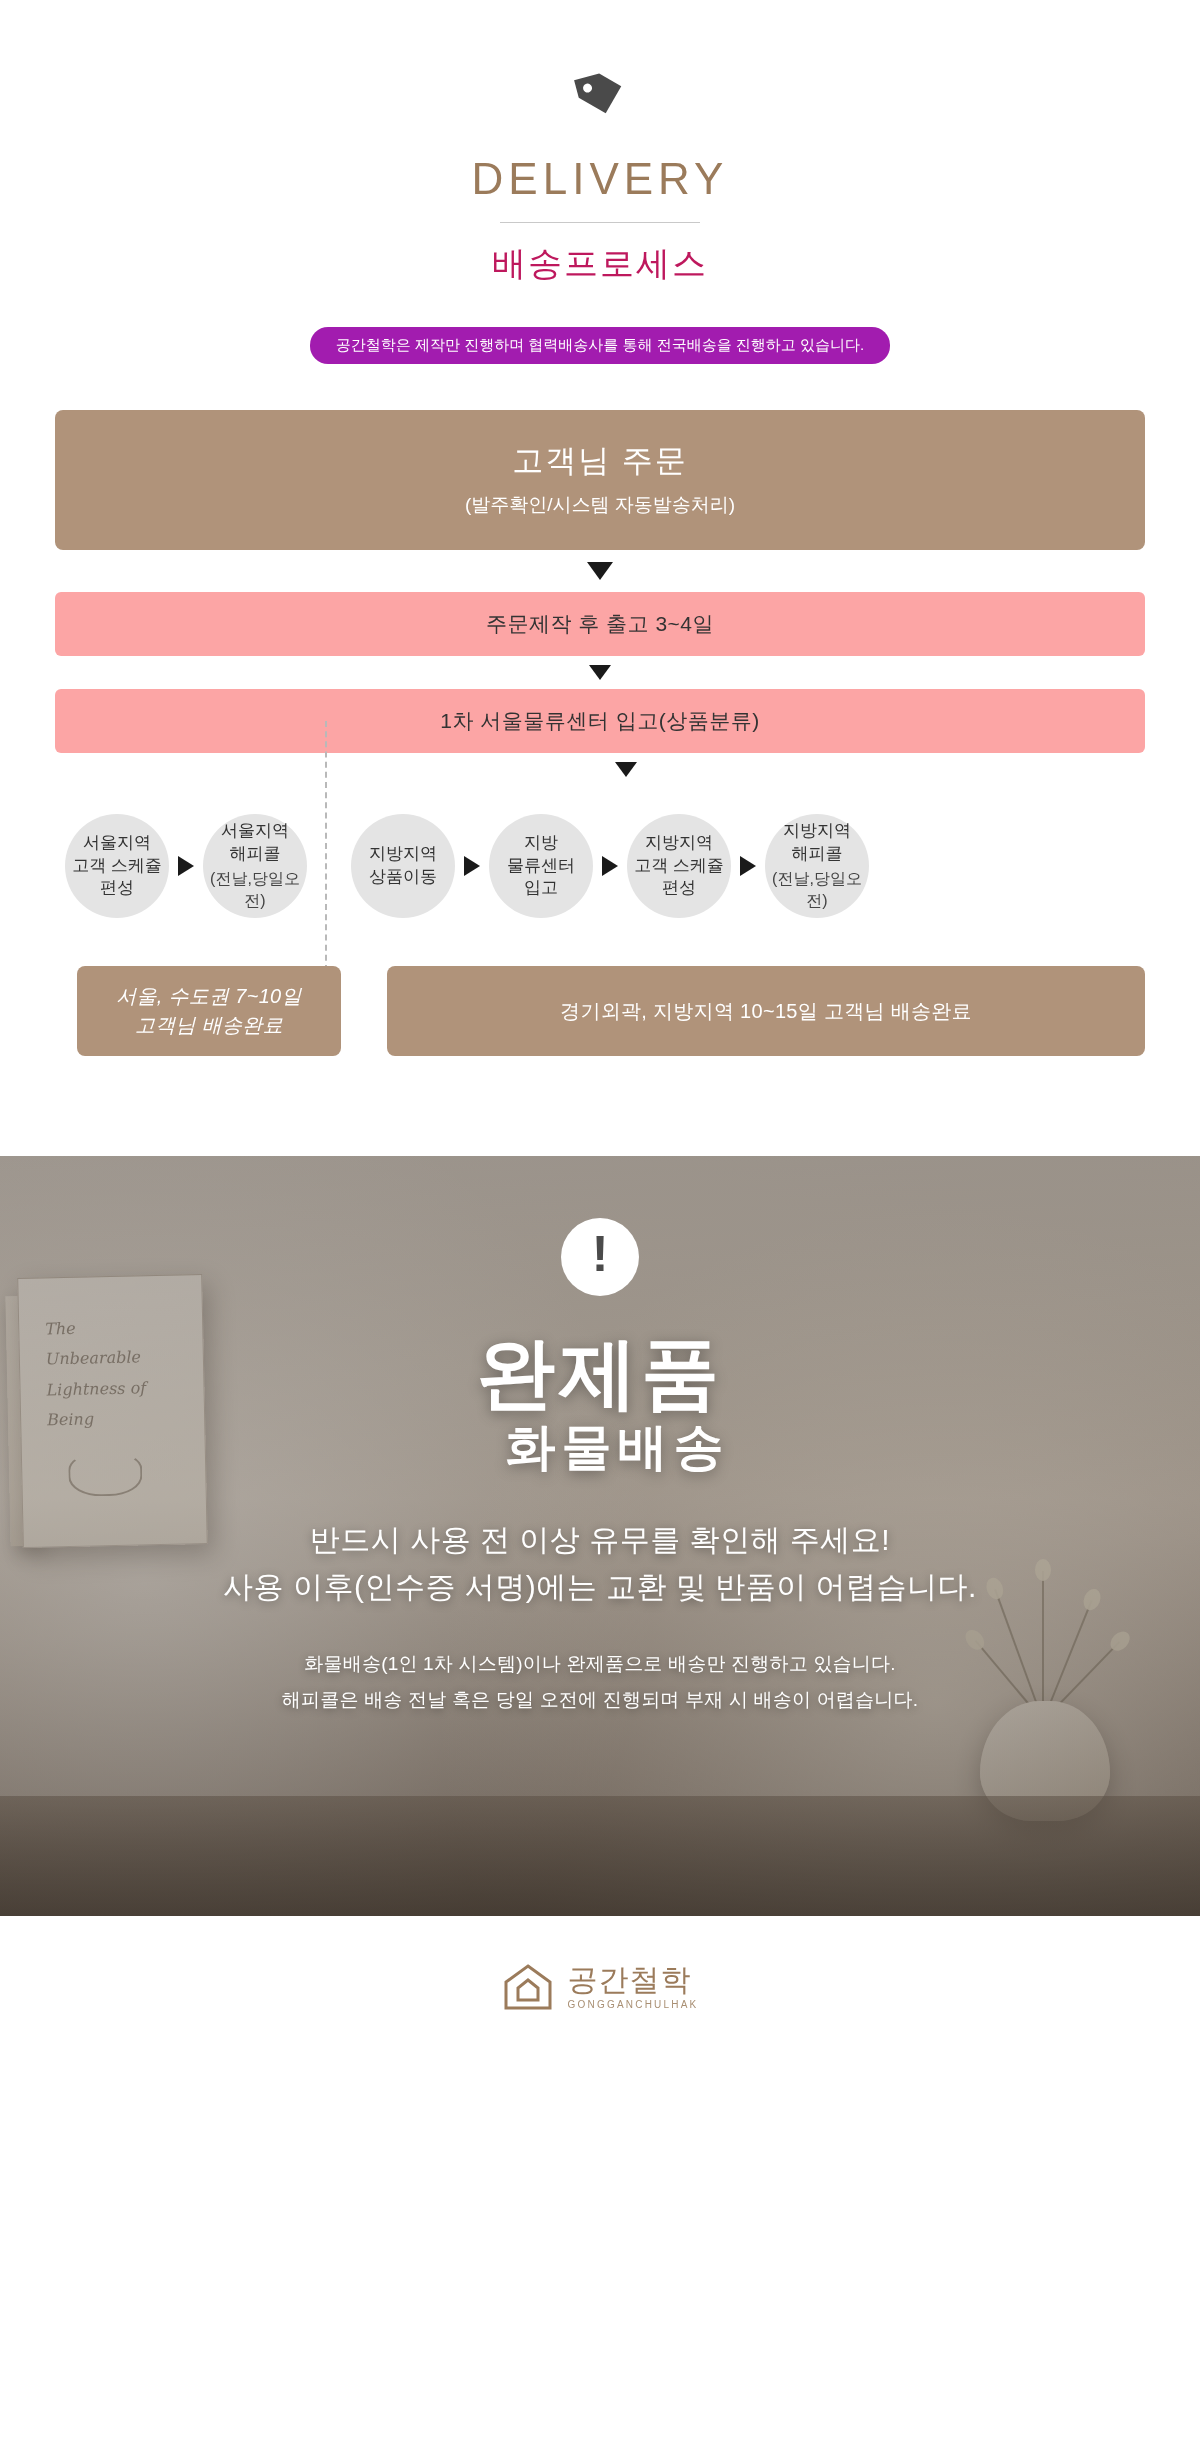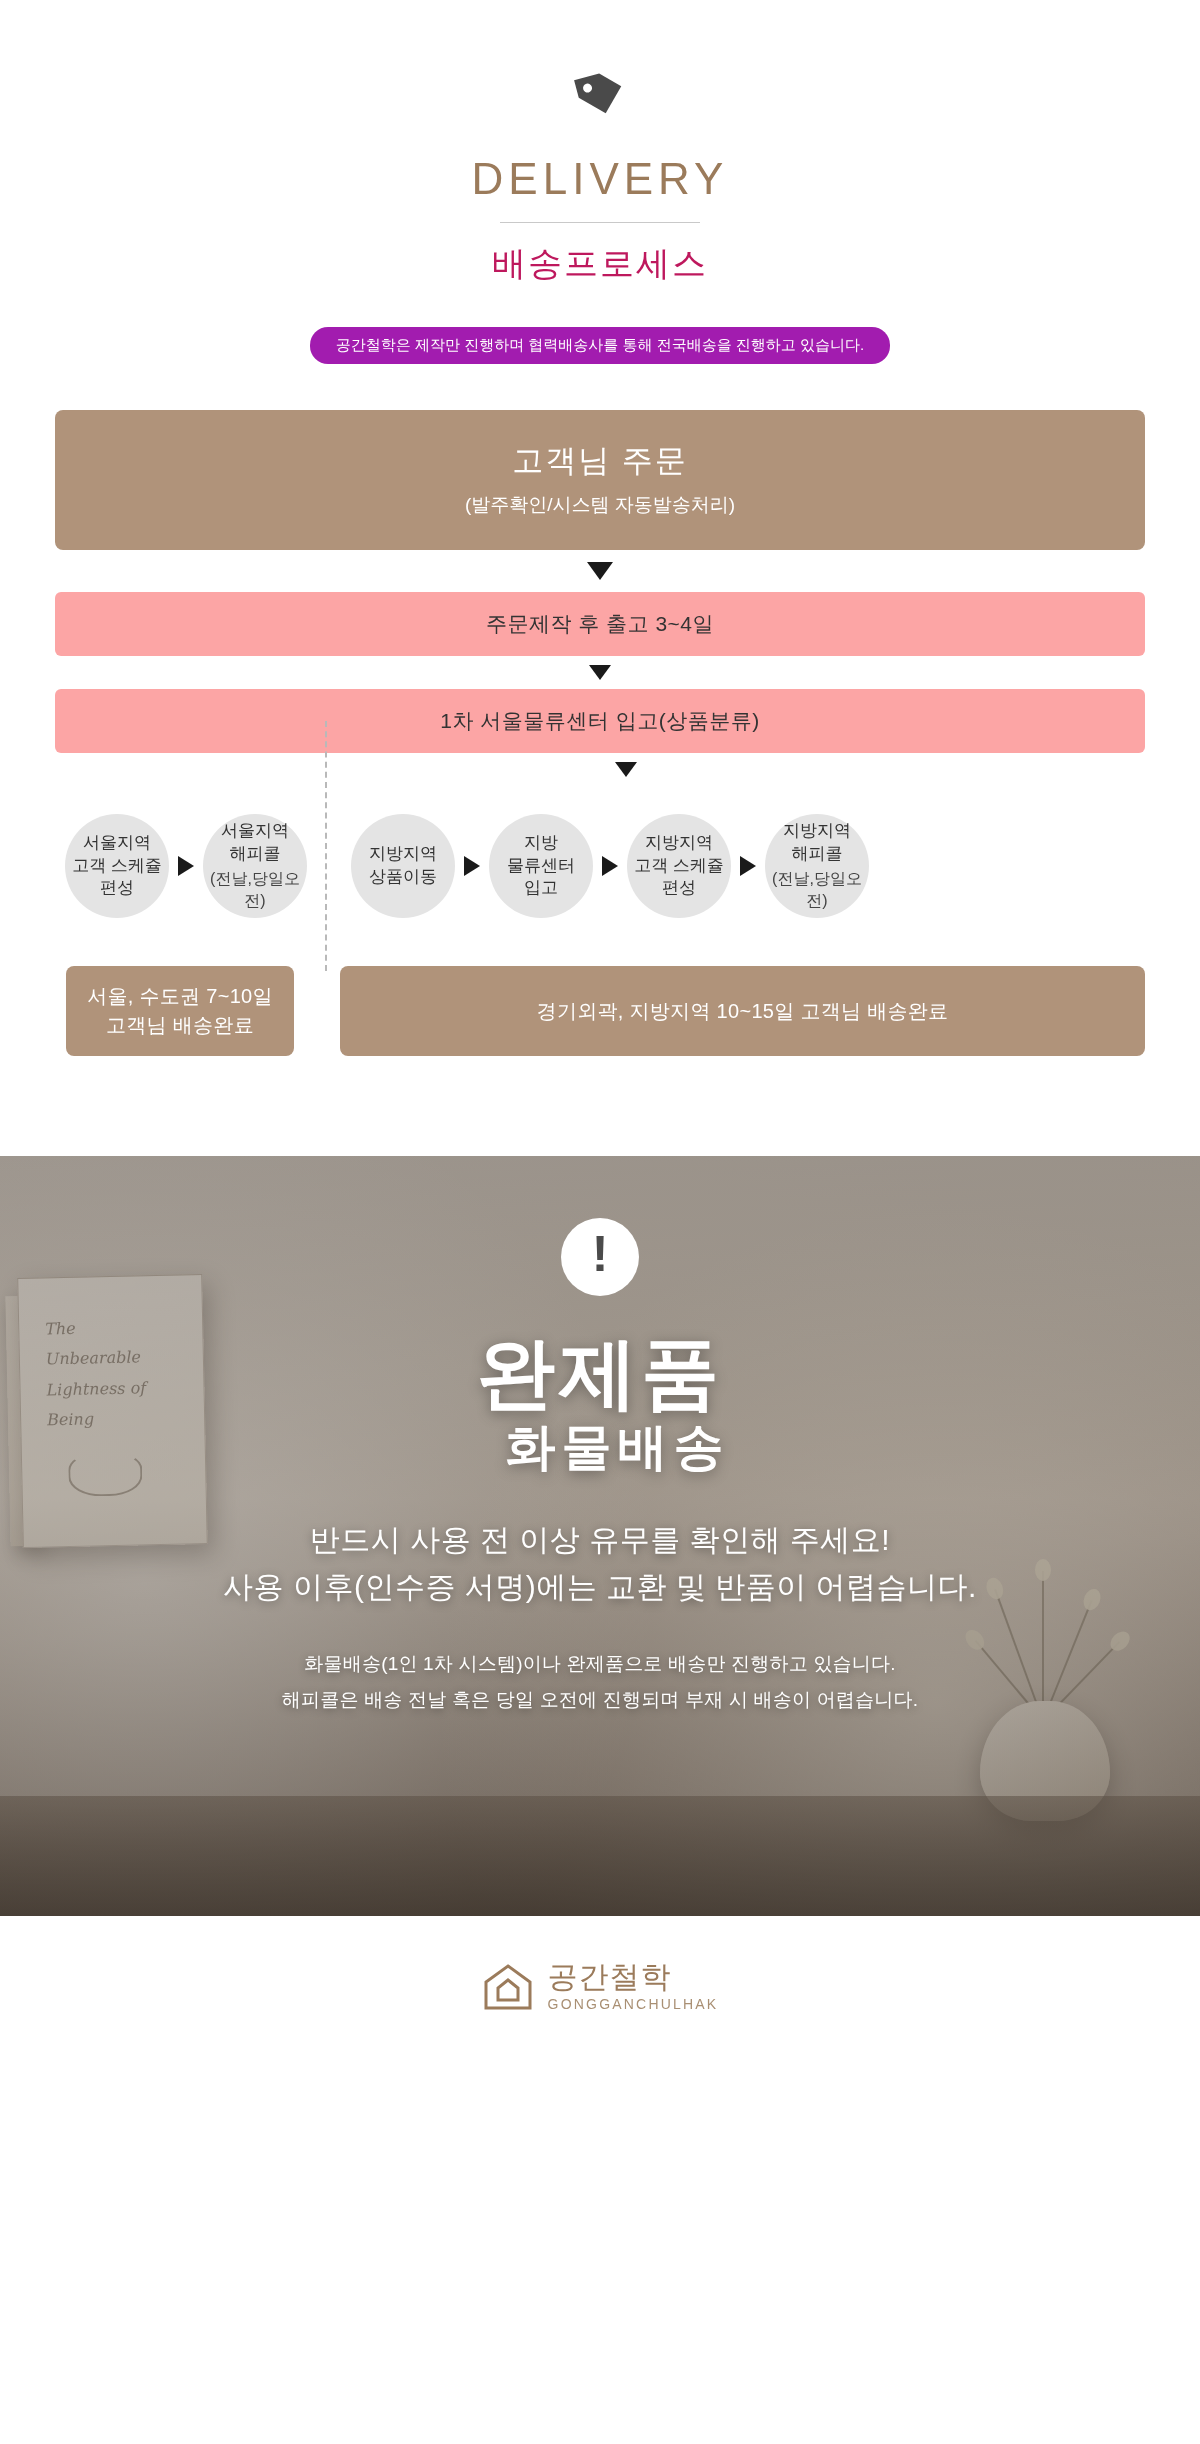--- a/index.html
+++ b/index.html
@@ -178,23 +178,24 @@
     text-align: center;
     display: flex;
     flex-direction: column;
     align-items: center;
     justify-content: center;
     font-size: 20px;
     line-height: 1.45;
     letter-spacing: 0.3px;
   }
   .result-left {
-    width: 228px;
+    width: 264px;
     padding: 16px 0;
-    margin-left: 11px;
+    margin-left: 22px;
+    font-style: italic;
   }
   .result-right {
     flex: 1;
     margin-left: 46px;
     padding: 16px 0;
   }
 
   .warning-text {
     text-align: center;
     color: #d9000b;
@@ -390,21 +391,21 @@
     flex-direction: column;
     align-items: flex-start;
   }
   .logo-ko {
     font-size: 30px;
     color: #9b7b5b;
     letter-spacing: 1px;
     line-height: 1.1;
   }
   .logo-en {
-    font-size: 14px;
+    font-size: 10px;
     color: #a98f73;
     letter-spacing: 2.2px;
     margin-top: 3px;
     text-align: right;
   }
 </style>
 </head>
 <body>
 
 <div class="page">

